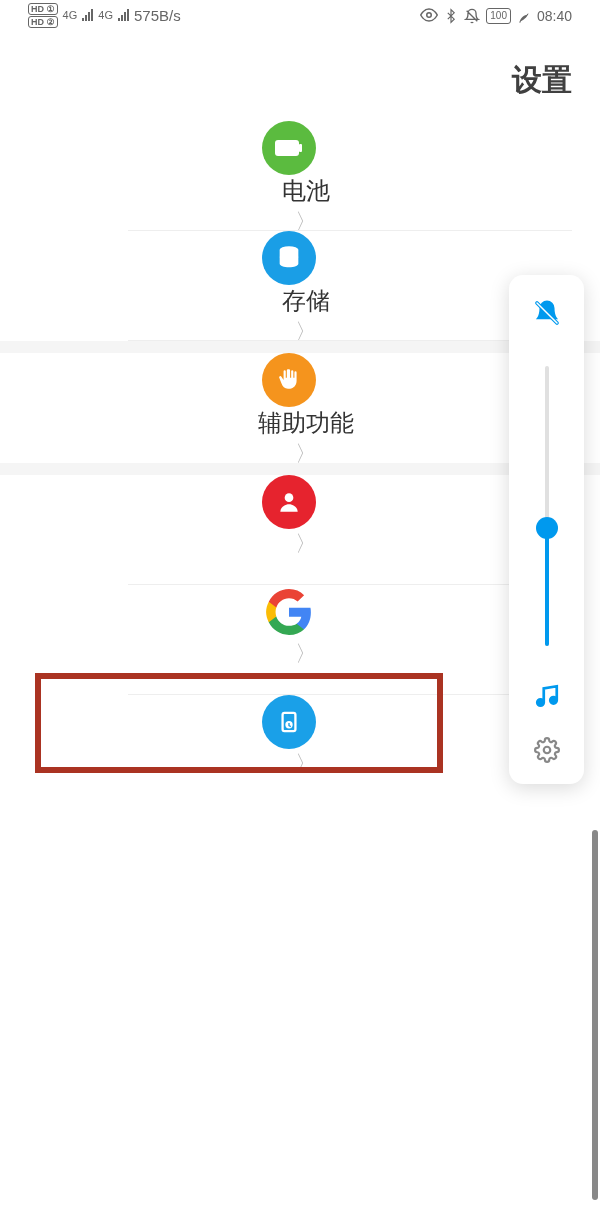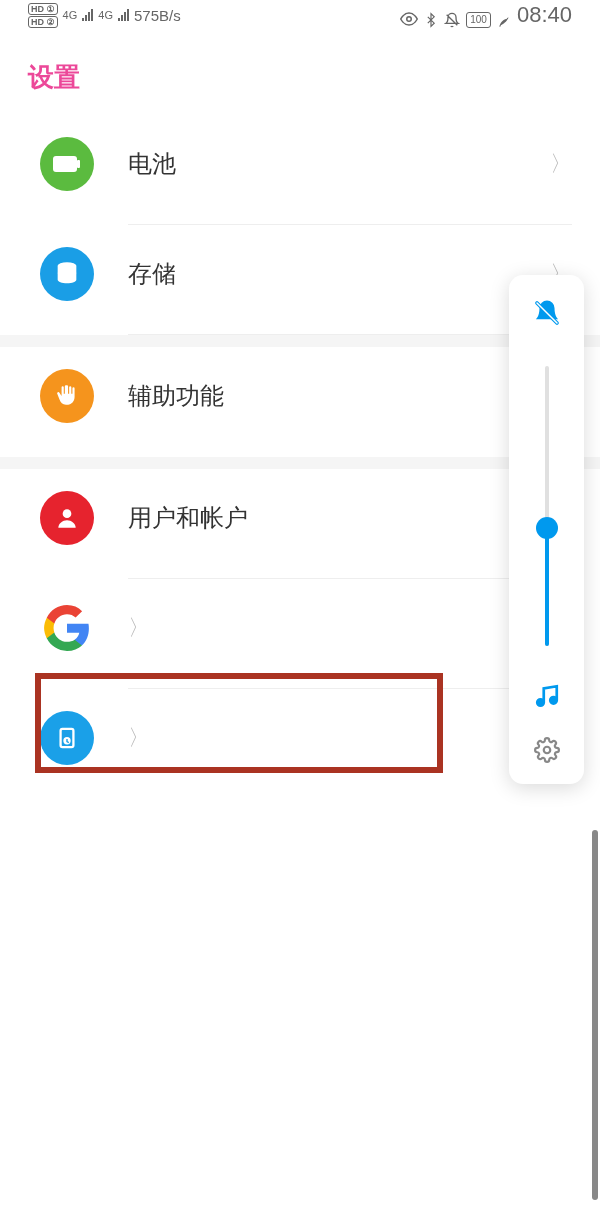--- a/index.html
+++ b/index.html
@@ -57,39 +57,41 @@
     .signal-bars span:nth-child(3) { height: 9px; }
     .signal-bars span:nth-child(4) { height: 12px; }
     .battery-box {
       border: 1.5px solid #666;
       border-radius: 3px;
       font-size: 10px;
       padding: 0 3px;
       line-height: 14px;
     }
     .page-title {
-      font-size: 26px;
+      font-size: 30px;
       font-weight: 600;
-      color: #ec4899;
+      color: #404040;
       padding: 30px 28px 20px;
+      text-align: right;
     }
     .settings-list {
       display: flex;
       flex-direction: column;
     }
     .section-gap {
       height: 12px;
       background: #f5f5f5;
     }
     .settings-item {
       display: flex;
       align-items: center;
       height: 110px;
       padding: 0 28px 12px 40px;
       position: relative;
+      flex-direction: column;
     }
     .icon-circle {
       width: 54px;
       height: 54px;
       border-radius: 50%;
       display: flex;
       align-items: center;
       justify-content: center;
       flex-shrink: 0;
       margin-right: 34px;
@@ -243,21 +245,21 @@
     <svg width="14" height="16" viewBox="0 0 24 24" fill="none" stroke="#666" stroke-width="2">
         <path d="M6.5 6.5l11 11L12 23V1l5.5 5.5-11 11"></path>
       </svg>
     <svg width="16" height="16" viewBox="0 0 24 24" fill="none" stroke="#666" stroke-width="2">
         <path d="M18 8A6 6 0 006 8c0 7-3 9-3 9h18s-3-2-3-9M13.73 21a2 2 0 01-3.46 0M4 4l16 16"></path>
       </svg>
     <span class="battery-box">100</span>
     <svg width="14" height="14" viewBox="0 0 24 24" fill="#666">
         <path d="M17 8C8 10 5.9 16.17 3.82 21.34l1.89.66c.39-1.03.78-2.02 1.24-2.94C11 17 16 14 20 6c-3 0-3 2-3 2z"></path>
       </svg>
-    <span style="font-size:22px;">08:40</span>
+    <span style="font-size:14px;">08:40</span>
   </div>
 </div>
 
 <h1 class="page-title">设置</h1>
 
 <div class="settings-list">
 
   <div class="settings-item">
     <div class="icon-circle" style="background:#5bbb3f;">
       <svg width="28" height="16" viewBox="0 0 28 16" fill="#fff">
@@ -301,21 +303,20 @@
 
   <div class="section-gap"></div>
 
   <div class="settings-item">
     <div class="icon-circle" style="background:#e6232e;">
       <svg width="26" height="26" viewBox="0 0 24 24" fill="#fff">
           <circle cx="12" cy="8" r="4"></circle>
           <path d="M4 21c0-4 4-7 8-7s8 3 8 7"></path>
         </svg>
     </div>
-    <span class="item-label">用户和帐户</span>
     <span class="chevron">〉</span>
     <div class="item-divider"></div>
   </div>
 
   <div class="settings-item">
     <div class="icon-circle" style="background:#fff;border:1px solid transparent;">
       <svg width="50" height="50" viewBox="0 0 48 48">
           <path fill="#4285F4" d="M45 24.5c0-1.6-.1-3.1-.4-4.5H24v8.5h11.8c-.5 2.7-2 5-4.3 6.6v5.5h7c4.1-3.8 6.5-9.4 6.5-16.1z"></path>
           <path fill="#34A853" d="M24 46c5.9 0 10.8-2 14.4-5.3l-7-5.5c-2 1.3-4.5 2.1-7.4 2.1-5.7 0-10.5-3.8-12.2-9H4.6v5.6C8.2 41.1 15.5 46 24 46z"></path>
           <path fill="#FBBC05" d="M11.8 28.3c-.4-1.3-.7-2.7-.7-4.3s.3-3 .7-4.3v-5.6H4.6C3 17.4 2 20.6 2 24s1 6.6 2.6 9.9l7.2-5.6z"></path>

